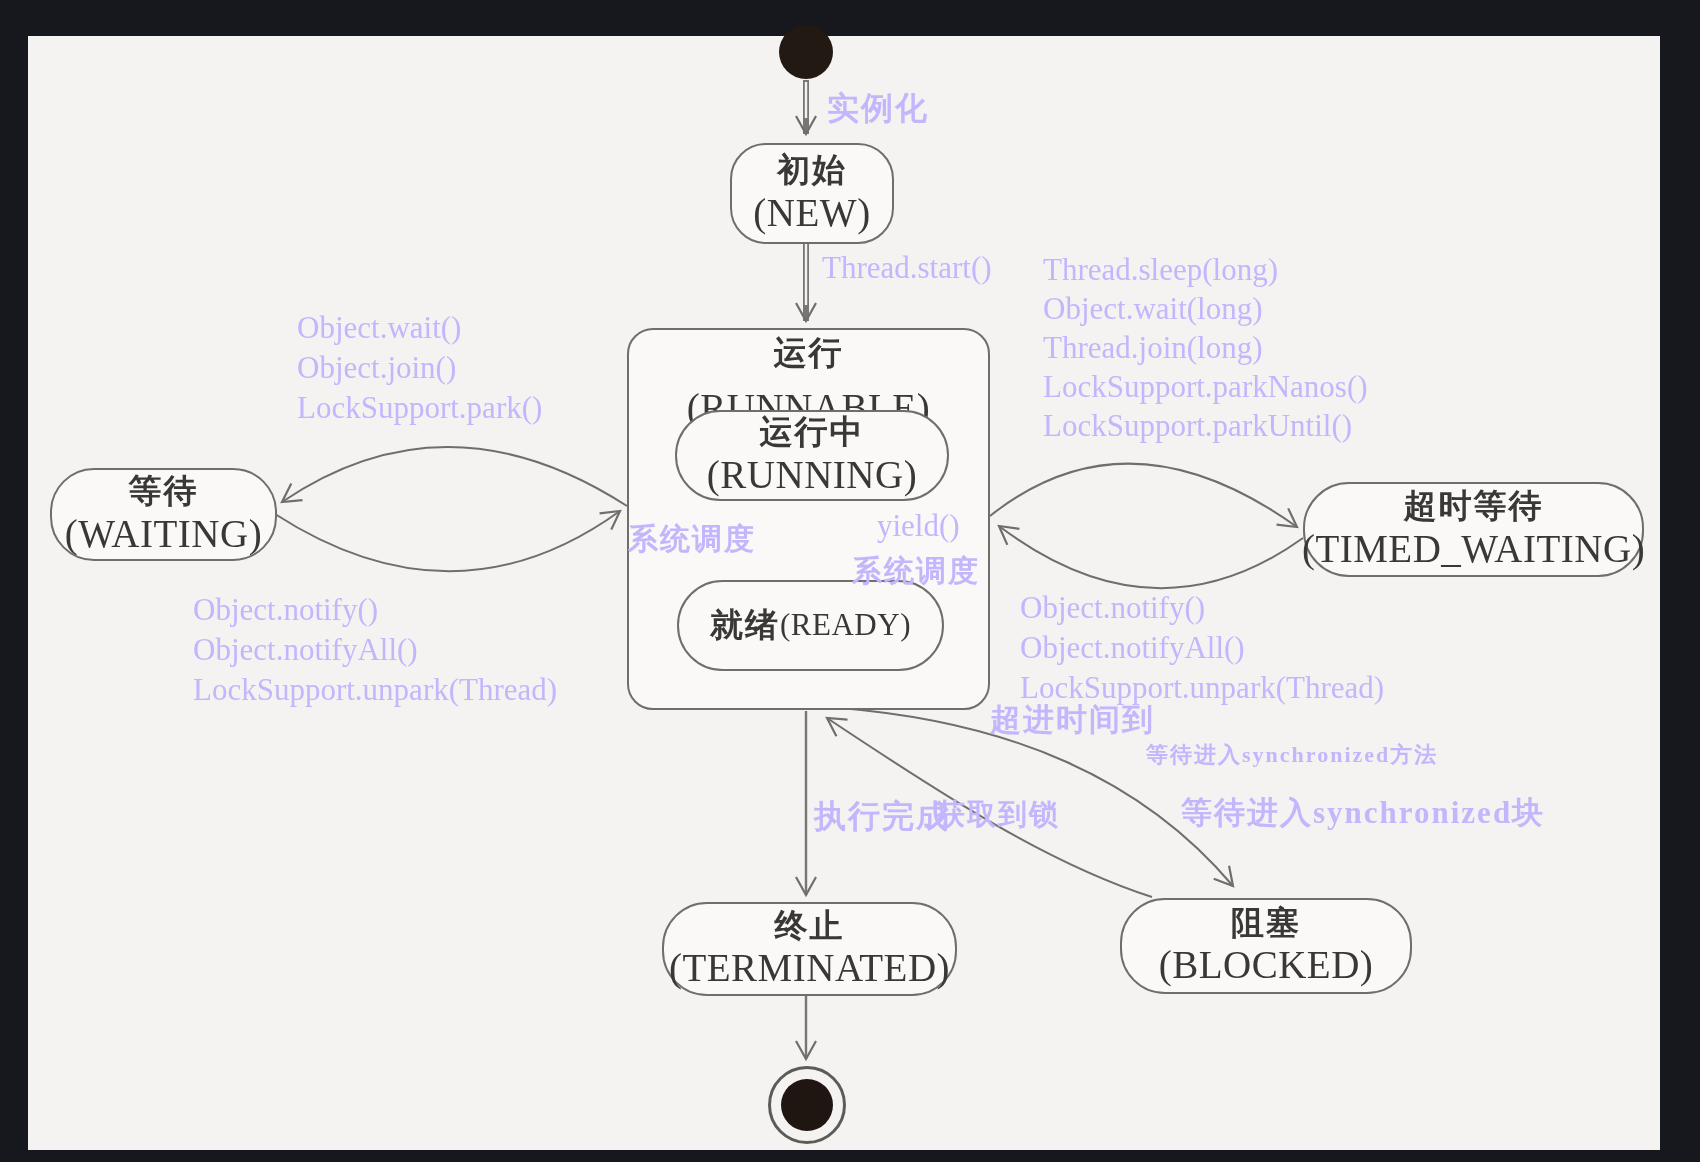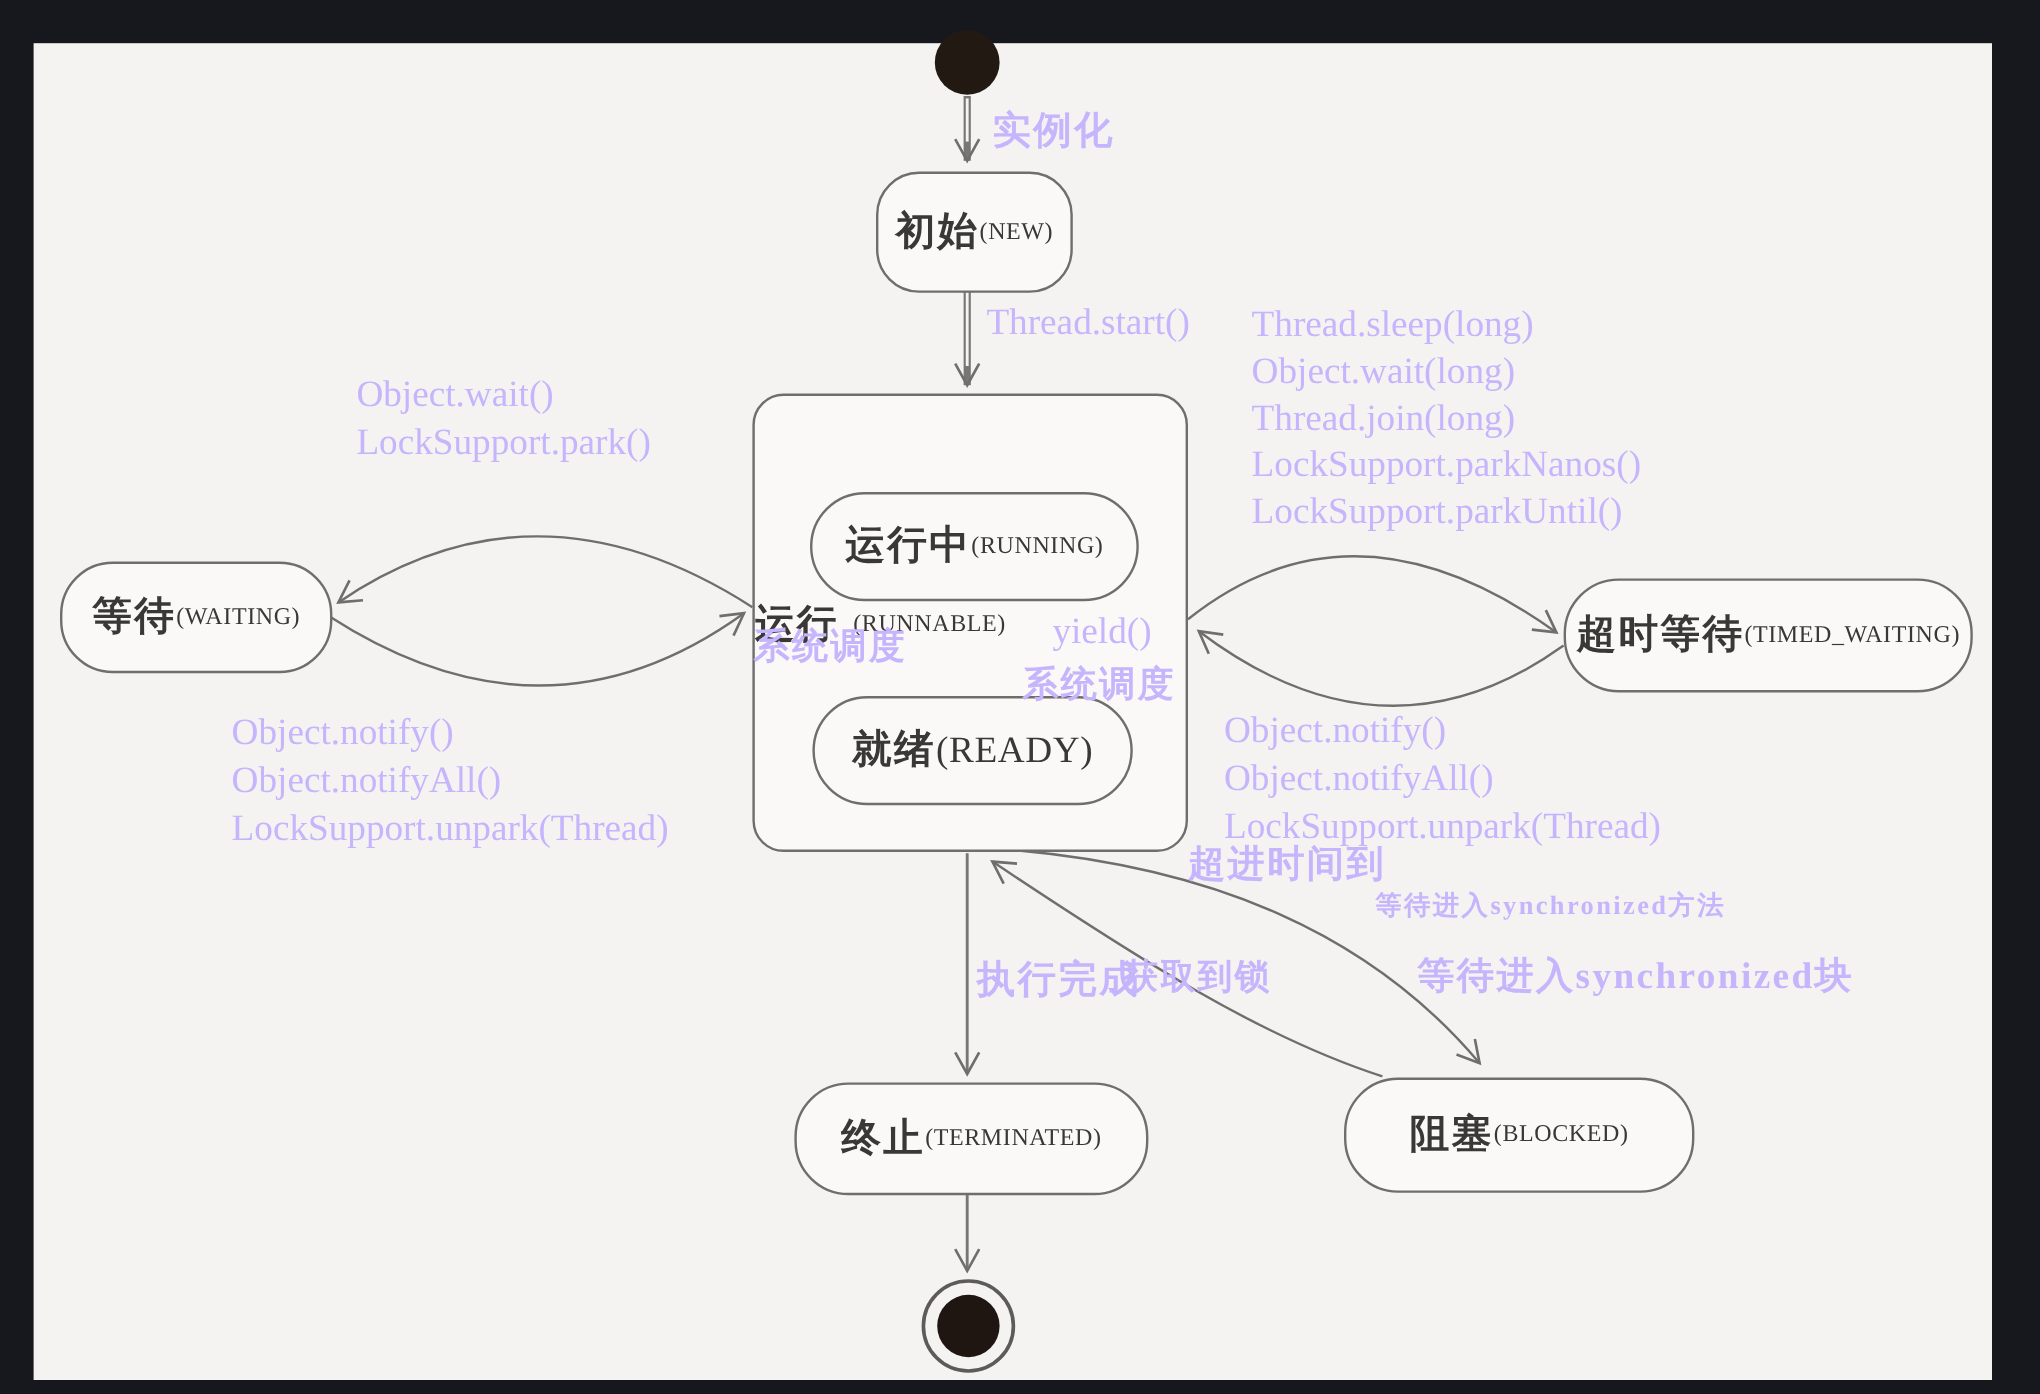--- a/index.html
+++ b/index.html
@@ -14,25 +14,25 @@
     position:absolute;left:28px;top:36px;width:1632px;height:1114px;
     background:#f4f3f1;
   }
   svg.connectors{position:absolute;left:0;top:0;}
 
   
   .state{
     position:absolute;
     border:2px solid #6e6e6c;
     background:#faf9f7;
-    display:flex;flex-direction:row;align-items:center;justify-content:center;
+    display:flex;flex-direction:column;align-items:center;justify-content:center;
     color:#3a3836;text-align:center;line-height:1.18;
   }
   .state .zh{font-size:33px;font-weight:700;letter-spacing:2px;}
-  .state .en{font-size:20px;font-weight:400;letter-spacing:0.5px;}
+  .state .en{font-size:39px;font-weight:400;letter-spacing:0.5px;}
 
   .box-new{left:730px;top:143px;width:160px;height:97px;border-radius:36px;}
   .box-runnable{left:627px;top:328px;width:363px;height:382px;border-radius:26px;justify-content:flex-start;padding-top:4px;box-sizing:border-box;gap:12px;}
   .box-running{left:675px;top:410px;width:270px;height:87px;border-radius:46px;}
   .box-ready{left:677px;top:580px;width:263px;height:87px;border-radius:46px;flex-direction:row;}
   .box-ready .zh{font-size:33px;}
   .box-ready .en{font-size:31px;}
   .box-waiting{left:50px;top:468px;width:223px;height:89px;border-radius:44px;}
   .box-timed{left:1303px;top:482px;width:337px;height:91px;border-radius:46px;}
   .box-terminated{left:662px;top:902px;width:291px;height:90px;border-radius:45px;}
@@ -158,20 +158,21 @@
   <div class="state box-blocked">
     <div class="zh">阻塞</div>
     <div class="en">(BLOCKED)</div>
   </div>
 
   <div class="lbl zh l-instantiate">实例化</div>
   <div class="lbl code l-thread-start">Thread.start()</div>
 
   <div class="lbl code lbl-list l-left-top">
     <div class="line">Object.wait()</div>
+    <div class="line">Object.join()</div>
     <div class="line">LockSupport.park()</div>
   </div>
 
   <div class="lbl code lbl-list l-left-bottom">
     <div class="line">Object.notify()</div>
     <div class="line">Object.notifyAll()</div>
     <div class="line">LockSupport.unpark(Thread)</div>
   </div>
 
   <div class="lbl code lbl-list l-right-top">

